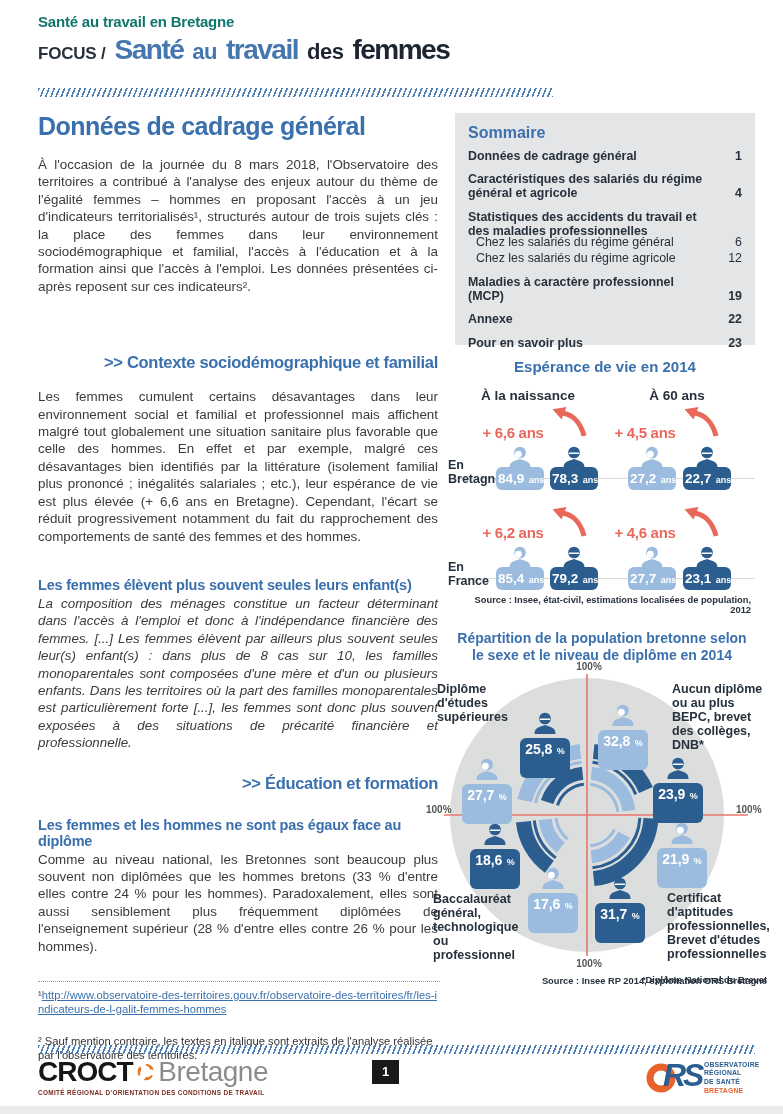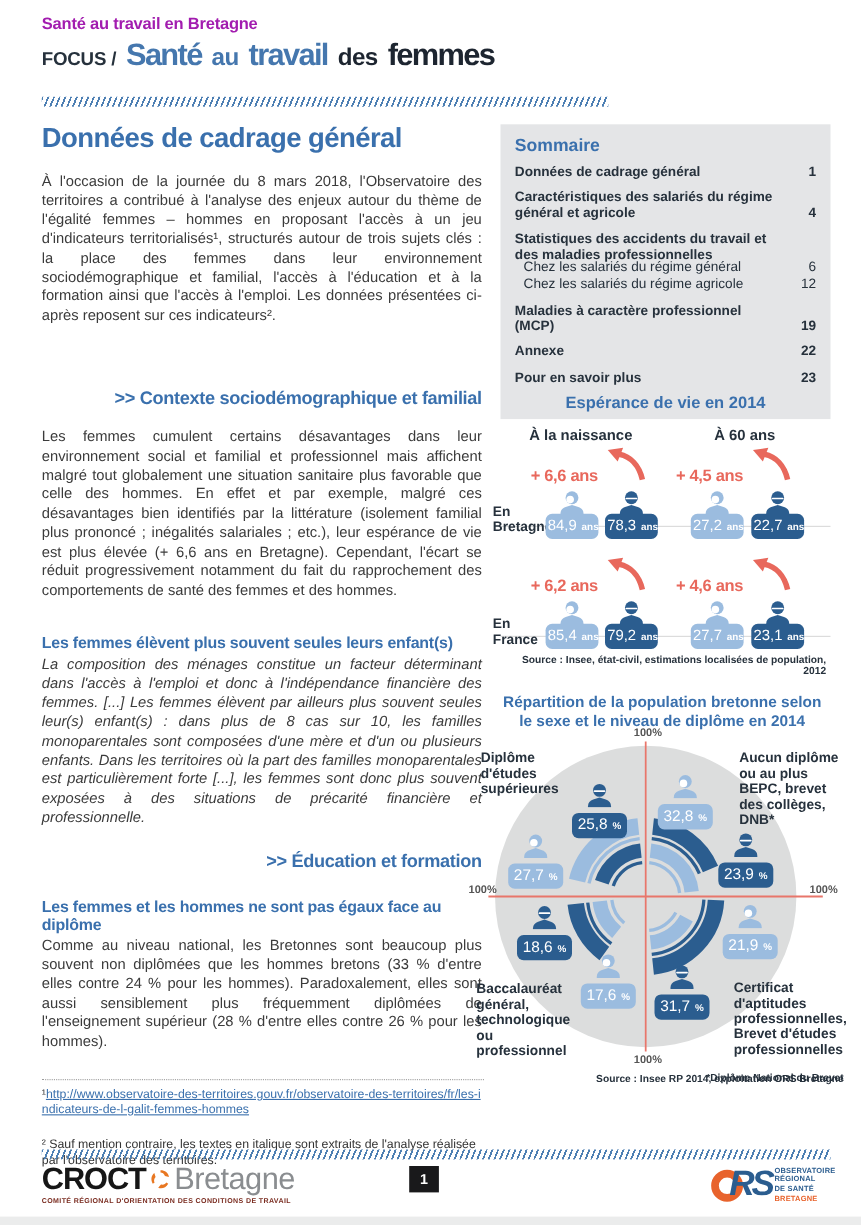--- a/index.html
+++ b/index.html
@@ -2,21 +2,21 @@
 <html><head>
 <meta charset="utf-8">
 <style>
   * { margin:0; padding:0; box-sizing:border-box; }
   html,body { background:#fff; }
   .page {
     position:relative; width:783px; height:1114px; background:#fff;
     font-family:"Liberation Sans", sans-serif; color:#3b3b3b; overflow:hidden;
   }
   
-  .brand { position:absolute; left:38px; top:13px; font-size:15px; font-weight:bold; color:#a21caf; letter-spacing:-0.2px; }
+  .brand { position:absolute; left:38px; top:13px; font-size:15px; font-weight:bold; color:#0f766e; letter-spacing:-0.2px; }
   .title-line { position:absolute; left:38px; top:34px; display:flex; align-items:baseline; gap:9px; white-space:nowrap; }
   .focus { font-size:17px; font-weight:bold; color:#26313c; letter-spacing:-0.2px; }
   .t-big  { font-size:28px; font-weight:bold; letter-spacing:-1.5px; }
   .t-small{ font-size:22px; font-weight:bold; letter-spacing:-0.5px; }
   .t-blue { color:#4577ae; }
   .t-dark { color:#1d2530; }
   .hatch {
     position:absolute; height:9px;
     background:repeating-linear-gradient(112deg,#4d7fb3 0 1.6px,transparent 1.6px 4.8px);
   }
@@ -32,21 +32,21 @@
   .sec-head.second{ margin-top:22px; margin-bottom:24px; }
   .h3 { font-size:14.5px; font-weight:bold; color:#3a70ad; letter-spacing:-0.2px; margin-bottom:2px; }
   .mt { margin-top:32px; }
   .italic { font-style:italic; }
 
   .footnotes { position:absolute; left:38px; top:981px; width:402px; border-top:1px dotted #9b9b9b; padding-top:7px; font-size:11.2px; line-height:13.6px; color:#333; }
   .fn-link { color:#3a70ad; text-decoration:underline; word-break:break-all; cursor:pointer; }
   .fn2 { margin-top:19px; }
 
   
-  .sommaire { position:absolute; left:455px; top:113px; width:300px; height:268px; background:#e4e5e7; padding:11px 13px 0 13px; }
+  .sommaire { position:absolute; left:455px; top:113px; width:300px; height:232px; background:#e4e5e7; padding:11px 13px 0 13px; }
   .som-title { font-size:16px; font-weight:bold; color:#3a70ad; margin-bottom:7px; }
   .som-item { display:flex; align-items:flex-end; font-size:12.4px; font-weight:bold; color:#26313c; line-height:14.2px; margin-bottom:9px; }
   .som-item .lbl { flex:1; padding-right:8px; }
   .som-item .pg { width:22px; text-align:right; }
   .som-sub { margin-top:-6px; margin-bottom:9px; }
   .som-subitem { display:flex; font-weight:normal; font-size:12.4px; color:#26313c; line-height:15.5px; }
   .som-subitem .lbl { flex:1; padding-left:8px; }
   .som-subitem .pg { width:22px; text-align:right; }
 
   
@@ -54,36 +54,36 @@
   .life-title { position:absolute; top:6px; width:100%; text-align:center; font-size:15px; font-weight:bold; color:#3a70ad; }
   .life-col { position:absolute; top:36px; font-size:13.5px; font-weight:bold; color:#26313c; text-align:center; width:130px; }
   .life-col.c1 { left:8px; } .life-col.c2 { left:157px; }
   .row-line { position:absolute; left:0; width:300px; height:1px; background:#d9d9d9; }
   .gap-label { position:absolute; width:100px; text-align:center; font-size:15px; font-weight:bold; color:#e8685c; letter-spacing:-0.3px; }
   .arrow { position:absolute; width:36px; height:32px; color:#e8685c; }
   .region { position:absolute; left:-7px; width:48px; font-size:12.5px; font-weight:bold; color:#26313c; line-height:14px; }
   .person { position:absolute; width:48px; text-align:center; }
   .person .pic { display:block; margin:0 auto -1px auto; }
   .pill { border-radius:6px; padding:2px 2px 3px 2px; color:#fff; white-space:nowrap; }
-  .pill .val { font-size:13.5px; font-weight:normal; }
+  .pill .val { font-size:13.5px; font-weight:bold; }
   .pill .unit { font-size:9px; font-weight:bold; }
   .female .pill { background:#9bbcdf; }
   .male .pill { background:#2b5d8f; }
   .icon-female { color:#9bbcdf; }
   .icon-male { color:#2b5d8f; }
   .life-source { position:absolute; top:243px; width:296px; text-align:right; font-size:9.3px; font-weight:bold; color:#26313c; }
 
   
   .diploma { position:absolute; left:430px; top:628px; width:345px; height:362px; }
   .diploma-title { position:absolute; top:2px; left:22px; width:300px; text-align:center; font-size:14px; line-height:17px; font-weight:bold; color:#3a70ad; }
   .diploma svg.chart { position:absolute; left:0; top:0; }
   .axis-label { position:absolute; font-size:10px; font-weight:bold; color:#555; width:40px; }
   .q-label { position:absolute; font-size:12.5px; font-weight:bold; color:#26313c; line-height:14px; }
   .q-person { position:absolute; width:60px; text-align:center; }
-  .q-person .pill { display:inline-block; padding:2px 5px 3px 5px; }
+  .q-person .pill { display:inline-block; padding:2px 5px 20px 5px; }
   .q-person .pill .val { font-size:14px; }
   .chart-source { position:absolute; right:8px; width:320px; text-align:right; font-size:9.3px; font-weight:bold; color:#26313c; }
   .cs1 { top:348px; } .cs2 { top:347px; }
 
   
   .croct { position:absolute; left:38px; top:1056px; width:230px; }
   .croct-row { display:flex; align-items:center; gap:4px; }
   .croct-name { font-size:28px; font-weight:800; color:#161616; letter-spacing:-1px; }
   .croct-region { font-size:28px; font-weight:400; color:#8a8d90; letter-spacing:-0.5px; }
   .croct-tag { display:flex; align-items:center; margin-top:1px; }

